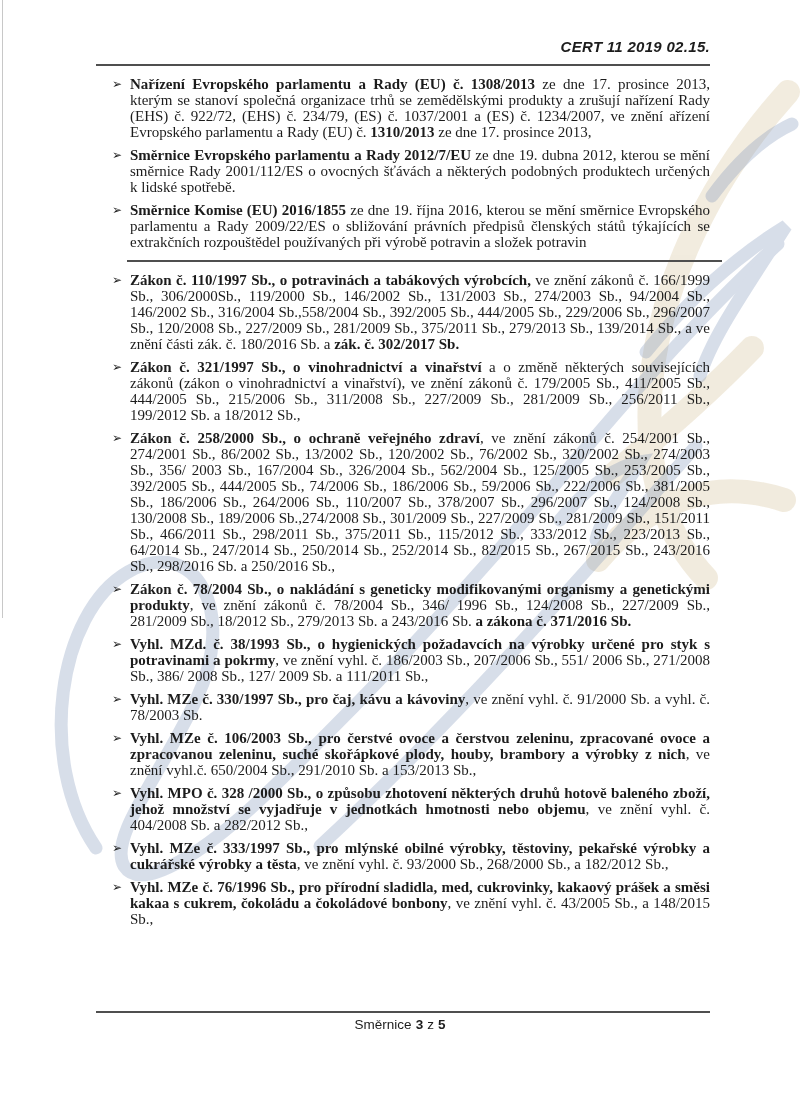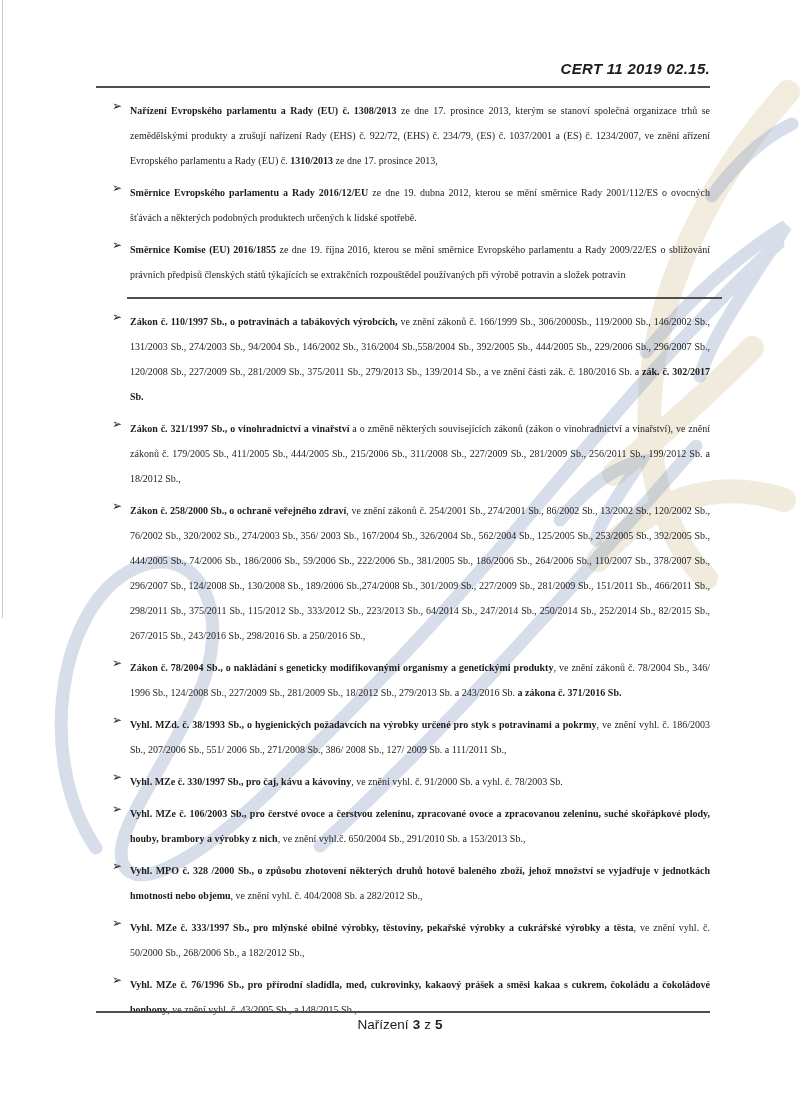--- a/index.html
+++ b/index.html
@@ -17,21 +17,21 @@
     width: 1px; height: 618px;
     background: #9a9a9a; opacity: .55; z-index: 0;
   }
   .watermark {
     position: absolute; left: 0; top: 0;
     width: 800px; height: 1100px;
     z-index: 0; pointer-events: none;
   }
   .content { position: relative; z-index: 1; margin: 0 90px 0 96px; width: 614px; }
   .doc-header {
-    padding-top: 60px;
+    padding-top: 38px;
     text-align: right;
     font-family: "Liberation Sans", sans-serif;
     font-style: italic;
     font-weight: bold;
     font-size: 15px;
     letter-spacing: .3px;
   }
   .rule-top { margin-top: 9px; border-top: 2px solid #4f4f4f; height: 0; }
   .rule-mid { margin: 10px 0 0 31px; width: 595px; border-top: 2px solid #4f4f4f; height: 0; }
   .ref-list { list-style: none; margin: 10px 0 0 0; padding: 0; }
@@ -39,22 +39,22 @@
   .bullet {
     flex: 0 0 34px;
     box-sizing: border-box;
     padding-left: 16px;
     font-family: "DejaVu Sans", sans-serif;
     font-size: 12px;
     line-height: 17.5px;
   }
   .ref-text {
     flex: 1;
-    font-size: 10px;
-    line-height: 25px;
+    font-size: 15px;
+    line-height: 16px;
     text-align: justify;
   }
   .ref-text .b { font-weight: bold; }
   .footer-rule {
     position: absolute; z-index: 1;
     top: 1011px; left: 96px; width: 614px;
     border-top: 2px solid #4f4f4f; height: 0;
   }
   .page-footer {
     position: absolute; z-index: 1;
@@ -96,21 +96,21 @@
 
     <div class="rule-top"></div>
 
     <ul class="ref-list" id="list-a">
         <li class="ref-item">
           <span class="bullet">➢</span>
           <div class="ref-text"><span class="b">Nařízení Evropského parlamentu a Rady (EU) č. 1308/2013</span><span> ze dne 17. prosince 2013, kterým se stanoví společná organizace trhů se zemědělskými produkty a zrušují nařízení Rady (EHS) č. 922/72, (EHS) č. 234/79, (ES) č. 1037/2001 a (ES) č. 1234/2007, ve znění ařízení Evropského parlamentu a Rady (EU) č. </span><span class="b">1310/2013</span><span> ze dne 17. prosince 2013,</span></div>
         </li>
         <li class="ref-item">
           <span class="bullet">➢</span>
-          <div class="ref-text"><span class="b">Směrnice Evropského parlamentu a Rady 2016/12/EU</span><span> ze dne 19. dubna 2012, kterou se mění směrnice Rady 2001/112/ES o ovocných šťávách a některých podobných produktech určených k lidské spotřebě.</span></div>
+          <div class="ref-text"><span class="b">Směrnice Evropského parlamentu a Rady 2012/7/EU</span><span> ze dne 19. dubna 2012, kterou se mění směrnice Rady 2001/112/ES o ovocných šťávách a některých podobných produktech určených k lidské spotřebě.</span></div>
         </li>
         <li class="ref-item">
           <span class="bullet">➢</span>
           <div class="ref-text"><span class="b">Směrnice Komise (EU) 2016/1855</span><span> ze dne 19. října 2016, kterou se mění směrnice Evropského parlamentu a Rady 2009/22/ES o sbližování právních předpisů členských států týkajících se extrakčních rozpouštědel používaných při výrobě potravin a složek potravin</span></div>
         </li>
       </ul>
 
     <div class="rule-mid"></div>
 
     <ul class="ref-list" id="list-b">
@@ -141,29 +141,29 @@
         <li class="ref-item">
           <span class="bullet">➢</span>
           <div class="ref-text"><span class="b">Vyhl. MZe č. 106/2003 Sb., pro čerstvé ovoce a čerstvou zeleninu, zpracované ovoce a zpracovanou zeleninu, suché skořápkové plody, houby, brambory a výrobky z nich</span><span>, ve znění vyhl.č. 650/2004 Sb., 291/2010 Sb. a 153/2013 Sb.,</span></div>
         </li>
         <li class="ref-item">
           <span class="bullet">➢</span>
           <div class="ref-text"><span class="b">Vyhl. MPO č. 328 /2000 Sb., o způsobu zhotovení některých druhů hotově baleného zboží, jehož množství se vyjadřuje v jednotkách hmotnosti nebo objemu</span><span>, ve znění vyhl. č. 404/2008 Sb. a 282/2012 Sb.,</span></div>
         </li>
         <li class="ref-item">
           <span class="bullet">➢</span>
-          <div class="ref-text"><span class="b">Vyhl. MZe č. 333/1997 Sb., pro mlýnské obilné výrobky, těstoviny, pekařské výrobky a cukrářské výrobky a těsta</span><span>, ve znění vyhl. č. 50/2000 Sb., 268/2006 Sb., a 182/2012 Sb.,</span></div>
+          <div class="ref-text"><span class="b">Vyhl. MZe č. 333/1997 Sb., pro mlýnské obilné výrobky, těstoviny, pekařské výrobky a cukrářské výrobky a těsta</span><span>, ve znění vyhl. č. 93/2000 Sb., 268/2000 Sb., a 182/2012 Sb.,</span></div>
         </li>
         <li class="ref-item">
           <span class="bullet">➢</span>
           <div class="ref-text"><span class="b">Vyhl. MZe č. 76/1996 Sb., pro přírodní sladidla, med, cukrovinky, kakaový prášek a směsi kakaa s cukrem, čokoládu a čokoládové bonbony</span><span>, ve znění vyhl. č. 43/2005 Sb., a 148/2015 Sb.,</span></div>
         </li>
       </ul>
 
   </div>
 
   <div class="footer-rule"></div>
 
   <div class="page-footer">
-    <span>Nařízení</span><span class="b">3</span><span>z</span><span class="b">5</span>
+    <span>Směrnice</span><span class="b">3</span><span>z</span><span class="b">5</span>
   </div>
 
 </div>
 
 </body></html>

